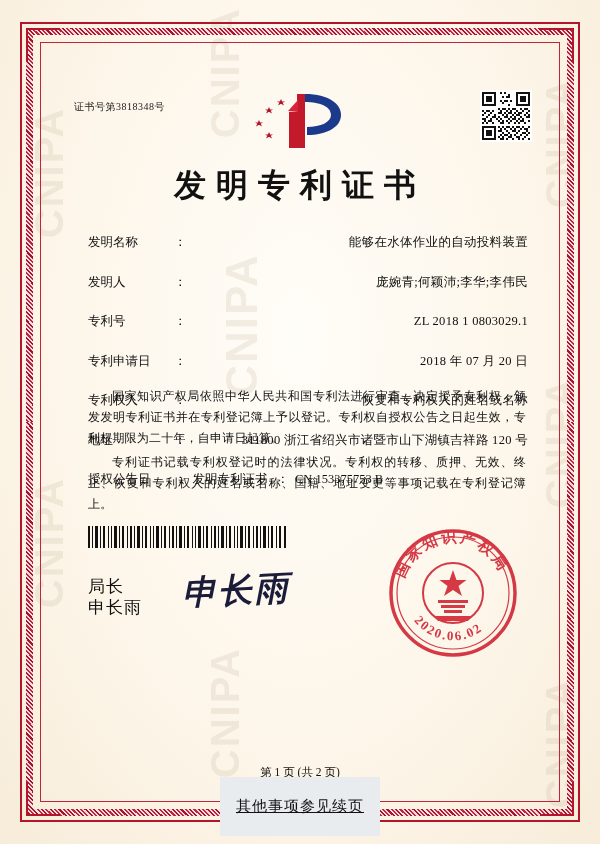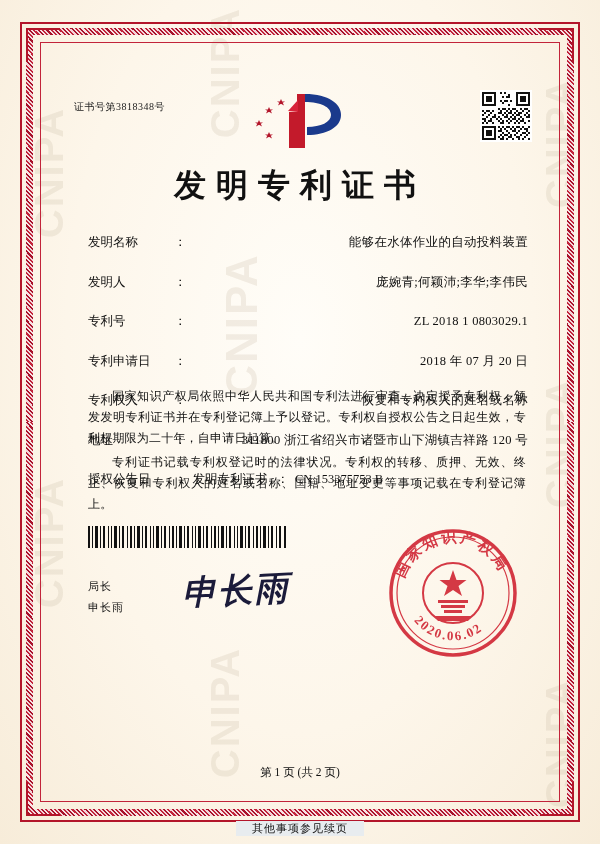--- a/index.html
+++ b/index.html
@@ -173,21 +173,21 @@
     left: 36px;
     top: 470px;
     width: 200px;
     height: 22px;
   }
 
   .signature-block {
     position: absolute;
     left: 36px;
     top: 520px;
-    font-size: 11px;
+    font-size: 17px;
     line-height: 21px;
     color: #111;
     letter-spacing: 1px;
   }
 
   .handwriting {
     position: absolute;
     left: 130px;
     top: 512px;
     font-size: 34px;
@@ -216,23 +216,24 @@
     color: #111;
   }
 
   .footer-note {
     position: absolute;
     left: 50%;
     transform: translateX(-50%);
     bottom: 8px;
     background: #e8ecef;
     color: #111;
-    font-size: 11px;
-    padding: 0 16px;
+    font-size: 15px;
+    padding: 20px 16px;
     letter-spacing: 1px;
+    text-decoration: underline;
   }
 </style>
 </head>
 <body>
 
 <div class="page">
 
   <div class="wm" style="left:-16px; top:150px; font-size:40px;">CNIPA</div>
   <div class="wm" style="left:-16px; top:520px; font-size:40px;">CNIPA</div>
   <div class="wm" style="left:160px; top:50px; font-size:40px;">CNIPA</div>

